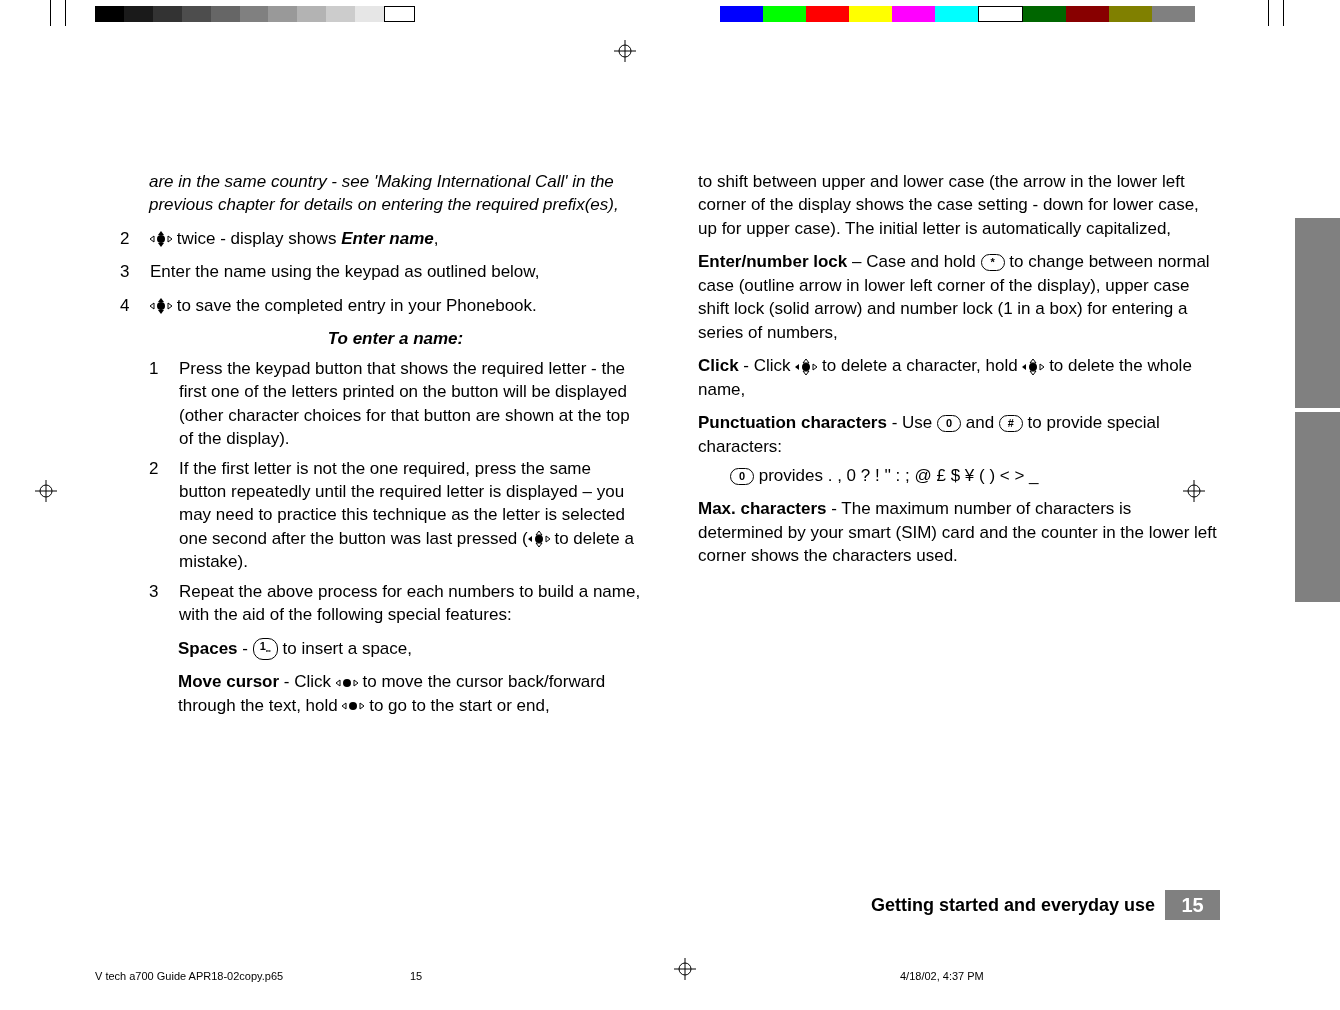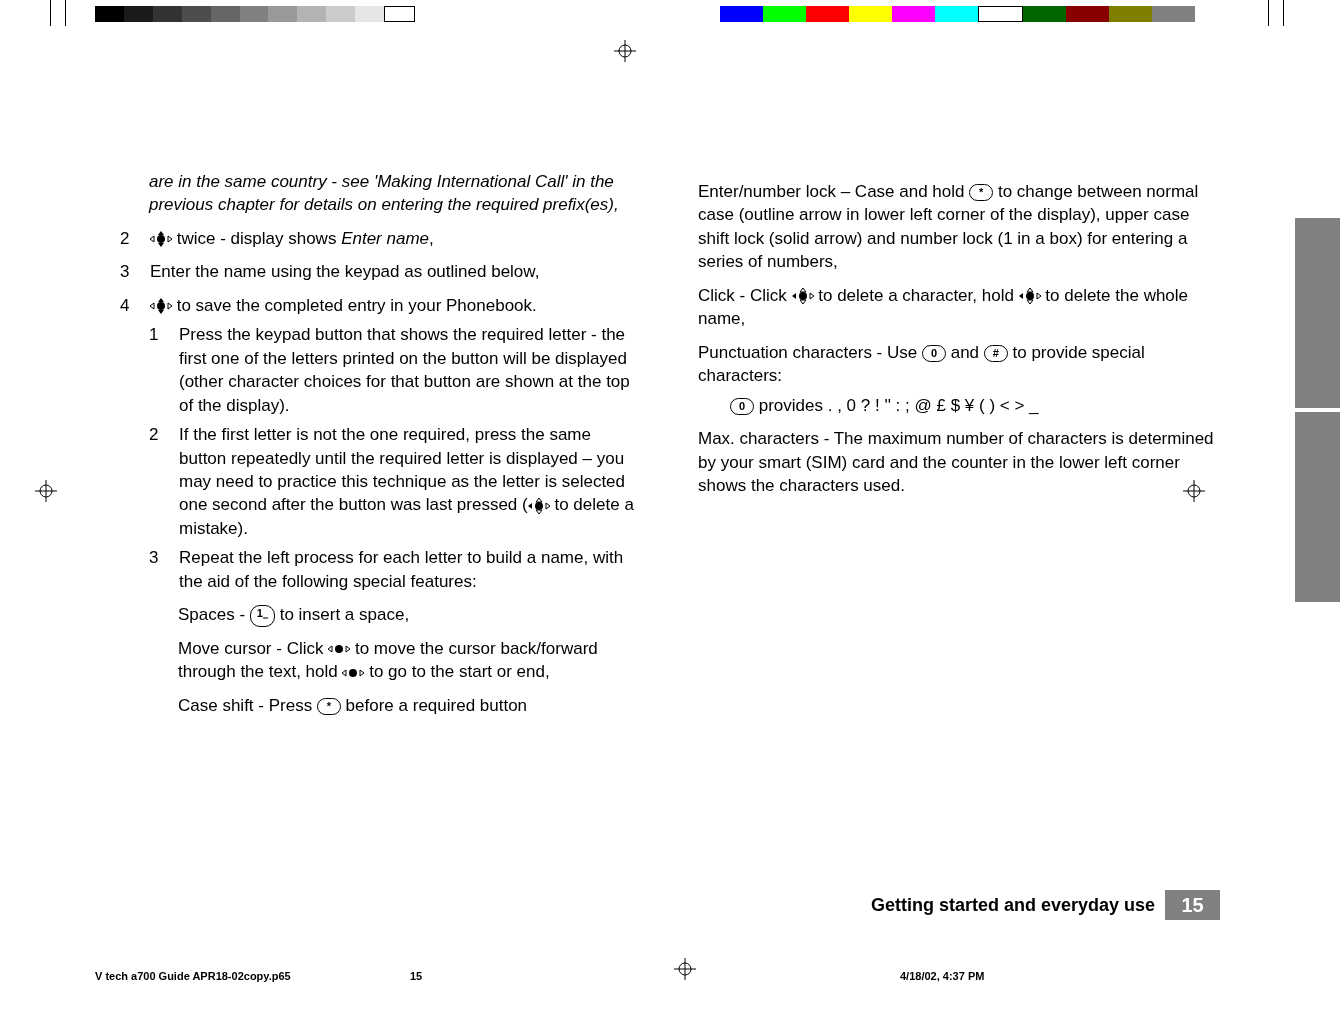--- a/index.html
+++ b/index.html
@@ -39,21 +39,21 @@
   .target-top { left: 614px; top: 40px; }
   .target-left { left: 35px; top: 480px; }
   .target-right { left: 1183px; top: 480px; }
   .target-bottom { left: 674px; top: 958px; }
 
   
   .page { position: absolute; top: 170px; left: 120px; right: 120px; display: flex; gap: 56px; }
   .col { flex: 1; font-size: 17px; line-height: 1.38; font-weight: 300; }
 
   .italic { font-style: italic; font-weight: 300; }
-  .bold { font-weight: 400; text-align: center; }
+  .bold { font-weight: 700; text-align: center; }
 
   .step { display: flex; gap: 14px; margin-top: 10px; }
   .step-num { width: 16px; flex-shrink: 0; }
   .step-body { flex: 1; }
 
   .sub { margin-top: 6px; }
   .indent { margin-left: 29px; }
   .indent2 { margin-left: 58px; }
 
   .para { margin-top: 10px; }
@@ -95,21 +95,21 @@
   .runhead-page {
     background: #808080;
     color: #fff;
     font-weight: 700;
     font-size: 20px;
     width: 55px; height: 30px;
     display: flex; align-items: center; justify-content: center;
   }
 
   
-  .prepress { position: absolute; top: 970px; font-size: 11px; color: #000; font-weight: bold; }
+  .prepress { position: absolute; top: 970px; font-size: 11px; color: #000; }
   .pp-file { left: 95px; }
   .pp-page { left: 410px; }
   .pp-date { left: 900px; }
 </style>
 </head>
 <body>
 
 <div class="reg-strip reg-left">
   <div class="reg-cell g0"></div>
     <div class="reg-cell g1"></div>
@@ -206,20 +206,21 @@
               <ellipse cx="11" cy="8" rx="4" ry="4" fill="#000"></ellipse>
               <polygon points="11,0 8,4 14,4" fill="#000"></polygon>
               <polygon points="11,16 8,12 14,12" fill="#000"></polygon>
               <polygon points="0,8 4,5 4,11" fill="none" stroke="#000"></polygon>
               <polygon points="22,8 18,5 18,11" fill="none" stroke="#000"></polygon>
             </svg>
         </span><span> to save the completed entry in your Phonebook.</span>
       </div>
     </div>
 
+    <div class="bold italic indent para">To enter a name:</div>
 
     <div class="step indent sub">
       <div class="step-num">1</div>
       <div class="step-body">Press the keypad button that shows the required letter - the first one of the letters printed on the button will be displayed (other character choices for that button are shown at the top of the display).</div>
     </div>
 
     <div class="step indent sub">
       <div class="step-num">2</div>
       <div class="step-body">
         <span>If the first letter is not the one required, press the same button repeatedly until the required letter is displayed – you may need to practice this technique as the letter is selected one second after the button was last pressed (</span><span class="joy-icon">
@@ -229,21 +230,21 @@
               <polygon points="11,16 8,12 14,12" fill="none" stroke="#000"></polygon>
               <polygon points="0,8 4,5 4,11" fill="#000"></polygon>
               <polygon points="22,8 18,5 18,11" fill="none" stroke="#000"></polygon>
             </svg>
         </span><span> to delete a mistake).</span>
       </div>
     </div>
 
     <div class="step indent sub">
       <div class="step-num">3</div>
-      <div class="step-body">Repeat the left process for each letter to build a name, with the aid of the following special features:</div>
+      <div class="step-body">Repeat the above process for each numbers to build a name, with the aid of the following special features:</div>
     </div>
 
     <div class="indent2 para">
       <span class="bold">Spaces</span><span> - </span><span class="key-pill"><span>1</span><sub style="font-size:7px">∞</sub></span><span> to insert a space,</span>
     </div>
 
     <div class="indent2 para">
       <span class="bold">Move cursor</span><span> - Click </span><span class="joy-icon">
         <svg viewBox="0 0 22 16">
             <ellipse cx="11" cy="8" rx="4" ry="4" fill="#000"></ellipse>
@@ -252,26 +253,24 @@
           </svg>
       </span><span> to move the cursor back/forward through the text, hold </span><span class="joy-icon">
         <svg viewBox="0 0 22 16">
             <ellipse cx="11" cy="8" rx="4" ry="4" fill="#000"></ellipse>
             <polygon points="0,8 4,5 4,11" fill="none" stroke="#000"></polygon>
             <polygon points="22,8 18,5 18,11" fill="none" stroke="#000"></polygon>
           </svg>
       </span><span> to go to the start or end,</span>
     </div>
 
-    <div class="indent2 para">
-      <span class="bold">Case shift</span><span> - Press </span><span class="key-pill">*</span><span> before a required button</span>
-    </div>
   </div>
 
   <div class="col">
+    <div>to shift between upper and lower case (the arrow in the lower left corner of the display shows the case setting - down for lower case, up for upper case). The initial letter is automatically capitalized,</div>
 
     <div class="para">
       <span class="bold">Enter/number lock</span><span> – Case and hold </span><span class="key-pill">*</span><span> to change between normal case (outline arrow in lower left corner of the display), upper case shift lock (solid arrow) and number lock (1 in a box) for entering a series of numbers,</span>
     </div>
 
     <div class="para">
       <span class="bold">Click</span><span> - Click </span><span class="joy-icon">
         <svg viewBox="0 0 22 16">
             <ellipse cx="11" cy="8" rx="4" ry="4" fill="#000"></ellipse>
             <polygon points="11,0 8,4 14,4" fill="none" stroke="#000"></polygon>

